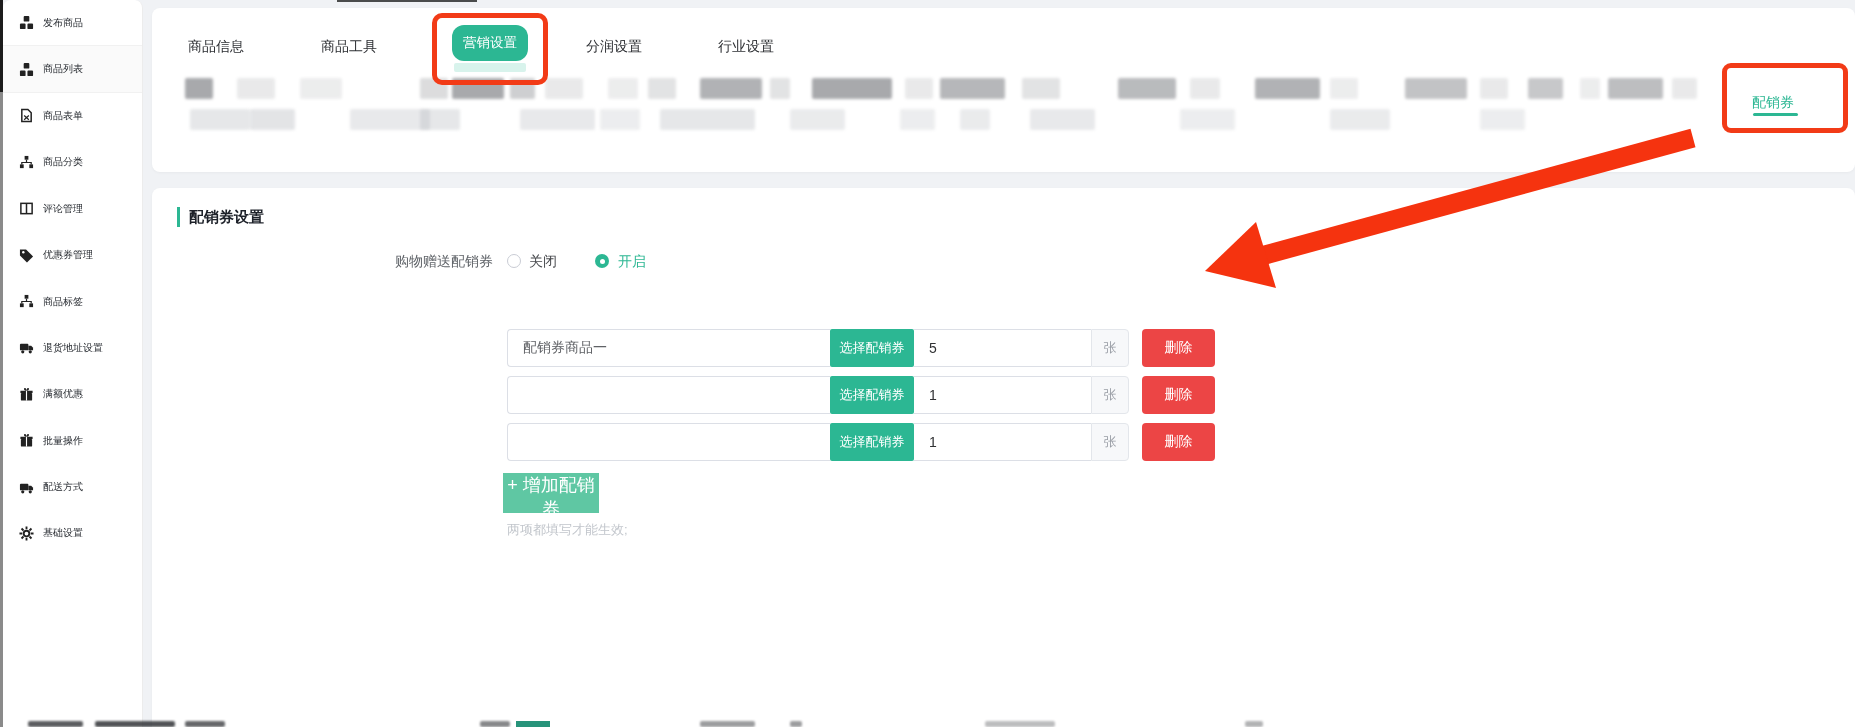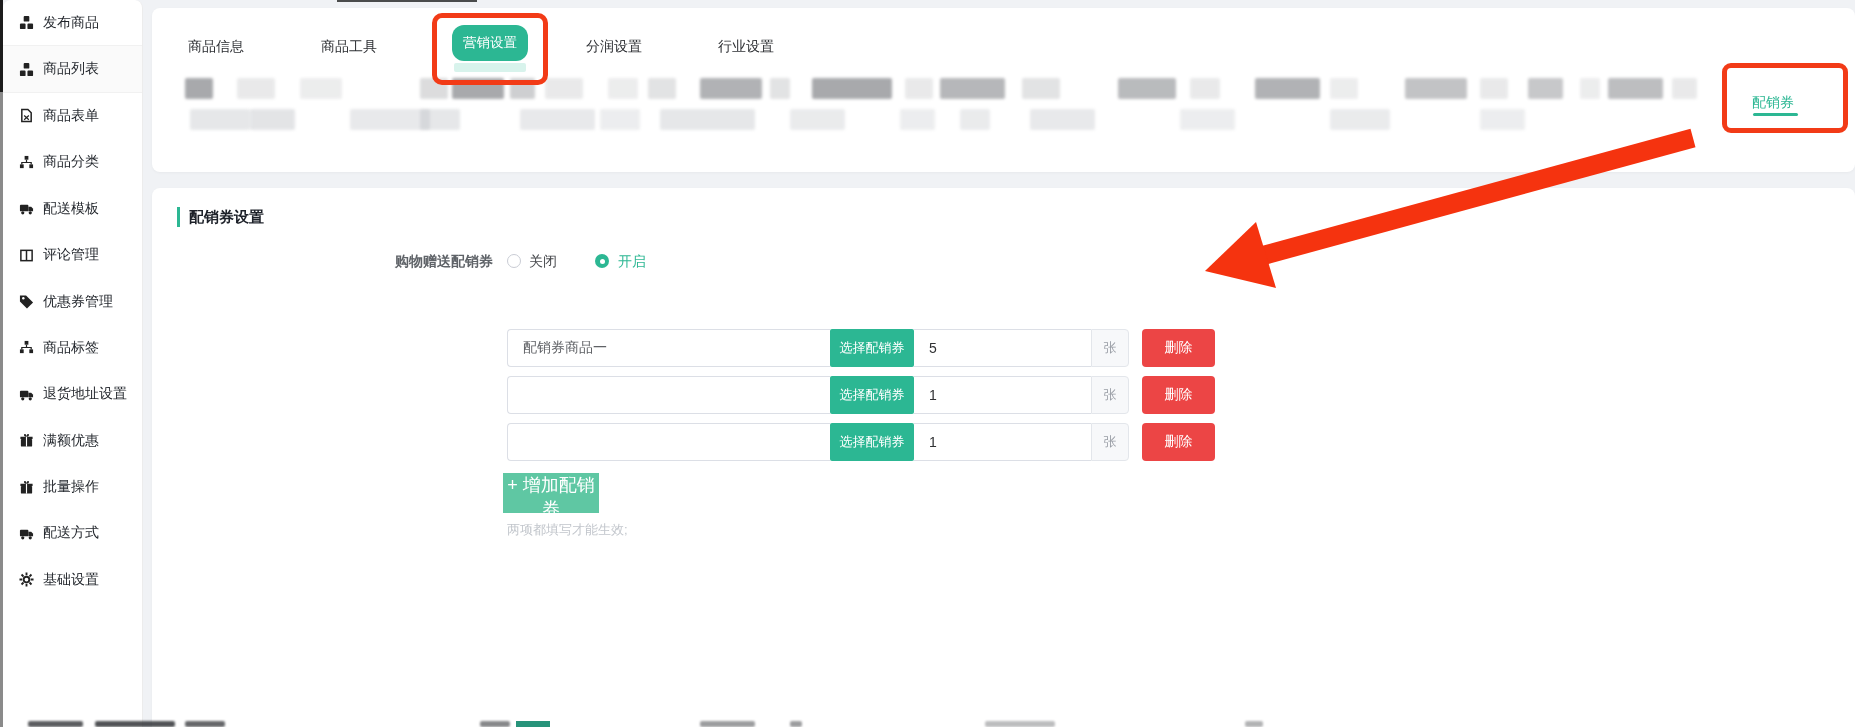--- a/index.html
+++ b/index.html
@@ -19,21 +19,21 @@
     background:#ffffff; border-right:1px solid #ececec;
     border-radius:8px 8px 0 0;
   }
   .side-item {
     height:46.4px; display:flex; align-items:center; gap:9px;
     padding-left:16px; cursor:pointer;
   }
   .side-item.divided { border-bottom:1px solid #f1f1f1; }
   .side-item.active { background:#fafafa; }
   .side-item svg { width:15px; height:15px; flex:0 0 15px; }
-  .side-label { font-size:14px; color:#1f2329; white-space:nowrap; }
+  .side-label { font-size:10px; color:#1f2329; white-space:nowrap; }
 
   
   .card { position:absolute; background:#fff; border-radius:8px; box-shadow:0 1px 3px rgba(0,0,0,.04); }
   #tabs-card { left:152px; top:8px; width:1703px; height:164px; }
   #content-card { left:152px; top:188px; width:1703px; height:606px; border-radius:8px 8px 0 0; }
 
   
   .tab {
     position:absolute; top:30px; font-size:14px; color:#2d2f33;
     cursor:pointer; white-space:nowrap;
@@ -52,21 +52,21 @@
   .rblock { position:absolute; top:0; height:100%; background:#53565c; filter:blur(1.5px); border-radius:2px; }
   #subtab-row-b .rblock { background:#aeb2b8; }
   #subtab-active { position:absolute; left:1600px; top:80px; font-size:14px; cursor:pointer;margin-top:6px; }
   #subtab-underline { position:absolute; left:1601px; top:105px; width:45px; height:3px; border-radius:2px; }
 
   
   #section-bar { position:absolute; left:25px; top:19px; width:3px; height:20px; }
   #section-title { position:absolute; left:37px; top:20px; font-size:15px; font-weight:bold; color:#1d2129; }
 
   
-  #gift-label { position:absolute; left:243px; top:65px; font-size:14px; color:#5f6368;font-weight:bold; }
+  #gift-label { position:absolute; left:243px; top:65px; font-size:14px; color:#5f6368; }
   .radio-dot { position:absolute; top:66px; width:14px; height:14px; border-radius:50%; cursor:pointer; }
   #radio-off-dot { left:355px; background:#fff; border:1px solid #c9ccd4; }
   #radio-on-dot { left:443px; display:flex; align-items:center; justify-content:center; }
   #radio-on-dot::after { content:""; width:5px; height:5px; border-radius:50%; background:#fff; }
   .radio-label { position:absolute; top:65px; font-size:14px; cursor:pointer; }
   #radio-off-label { left:377px; color:#47494d; }
   #radio-on-label { left:466px; }
 
   .coupon-row { position:absolute; left:355px; height:38px; display:flex; align-items:stretch; }
   .row-1 { top:141px; } .row-2 { top:188px; } .row-3 { top:235px; }
@@ -147,31 +147,20 @@
   <div class="side-item">
     <svg viewBox="0 0 16 16">
         <g fill="#222">
           <rect x="6" y="1" width="4" height="4"></rect>
           <rect x="1" y="10" width="4" height="4"></rect>
           <rect x="11" y="10" width="4" height="4"></rect>
         </g>
         <path fill="none" stroke="#222" stroke-width="1.3" d="M8 5v3M3 10V8h10v2"></path>
       </svg>
     <span class="side-label">商品分类</span>
-  </div>
-  <div class="side-item">
-    <svg viewBox="0 0 16 16">
-        <g fill="#222">
-          <rect x="1" y="4" width="9" height="7" rx="1"></rect>
-          <path d="M10 6h3l2 2.2V11h-5z"></path>
-          <circle cx="4" cy="12.6" r="1.7"></circle>
-          <circle cx="12" cy="12.6" r="1.7"></circle>
-        </g>
-      </svg>
-    <span class="side-label">配送模板</span>
   </div>
   <div class="side-item">
     <svg viewBox="0 0 16 16">
         <rect x="2" y="2.5" width="12" height="11" fill="none" stroke="#222" stroke-width="1.6"></rect>
         <line x1="8" y1="2.5" x2="8" y2="13.5" stroke="#222" stroke-width="1.6"></line>
       </svg>
     <span class="side-label">评论管理</span>
   </div>
   <div class="side-item">
     <svg viewBox="0 0 16 16">

